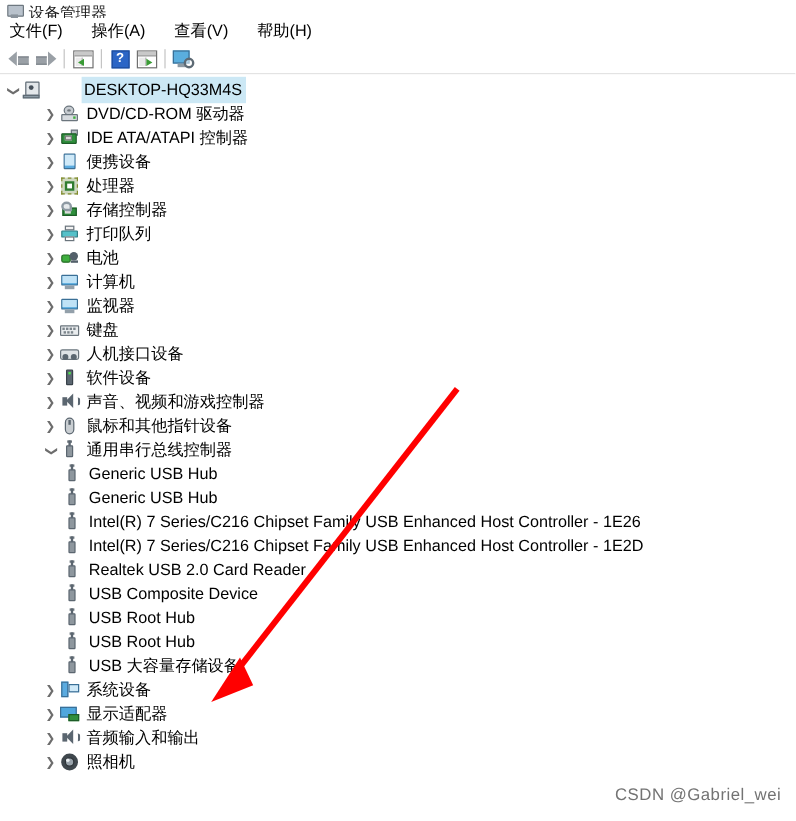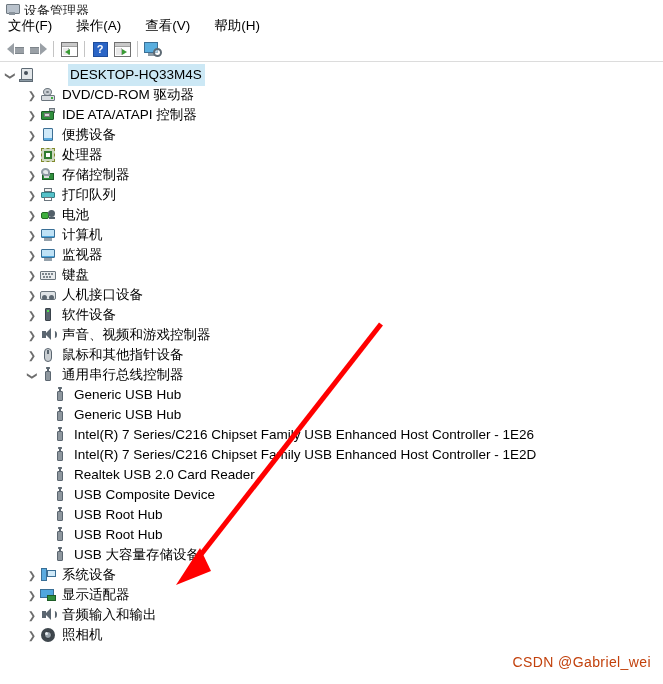--- a/index.html
+++ b/index.html
@@ -244,21 +244,21 @@
 
   .ico {
     width: 16px; height: 16px;
     flex: 0 0 16px;
     margin-right: 6px;
     position: relative;
   }
 
   
   .lvl0 { padding-left: 2px; }
-  .lvl1 { padding-left: 24px; }
+  .lvl1 { padding-left: 34px; }
   .lvl2 { padding-left: 52px; }
 
   
   
   .ic-computer .box { position:absolute; left:3px; top:1px; width:10px; height:10px; background:#e3e7ea; border:1px solid #5e6a74; border-radius:1px; }
   .ic-computer .dot { position:absolute; left:6px; top:4px; width:4px; height:4px; background:#46505a; border-radius:50%; }
   .ic-computer .base { position:absolute; left:1px; top:12px; width:14px; height:3px; background:#8c9ba6; border:1px solid #5e6a74; box-sizing:border-box; }
 
   
   .ic-dvd .tray { position:absolute; left:1px; top:8px; width:14px; height:6px; background:#d7dbdf; border:1px solid #6b757d; border-radius:1px; box-sizing:border-box; }
@@ -354,21 +354,21 @@
     width: 663px; height: 684px;
     pointer-events: none;
   }
 
   
   .watermark {
     position: absolute;
     right: 12px;
     bottom: 14px;
     font-size: 14px;
-    color: #c2410c;
+    color: #737373;
     letter-spacing: .4px;
     white-space: nowrap;
   }
 </style>
 </head>
 <body>
 
 <div class="titlebar">
   <div class="titlebar-icon">
     <div class="pc-body"></div>

